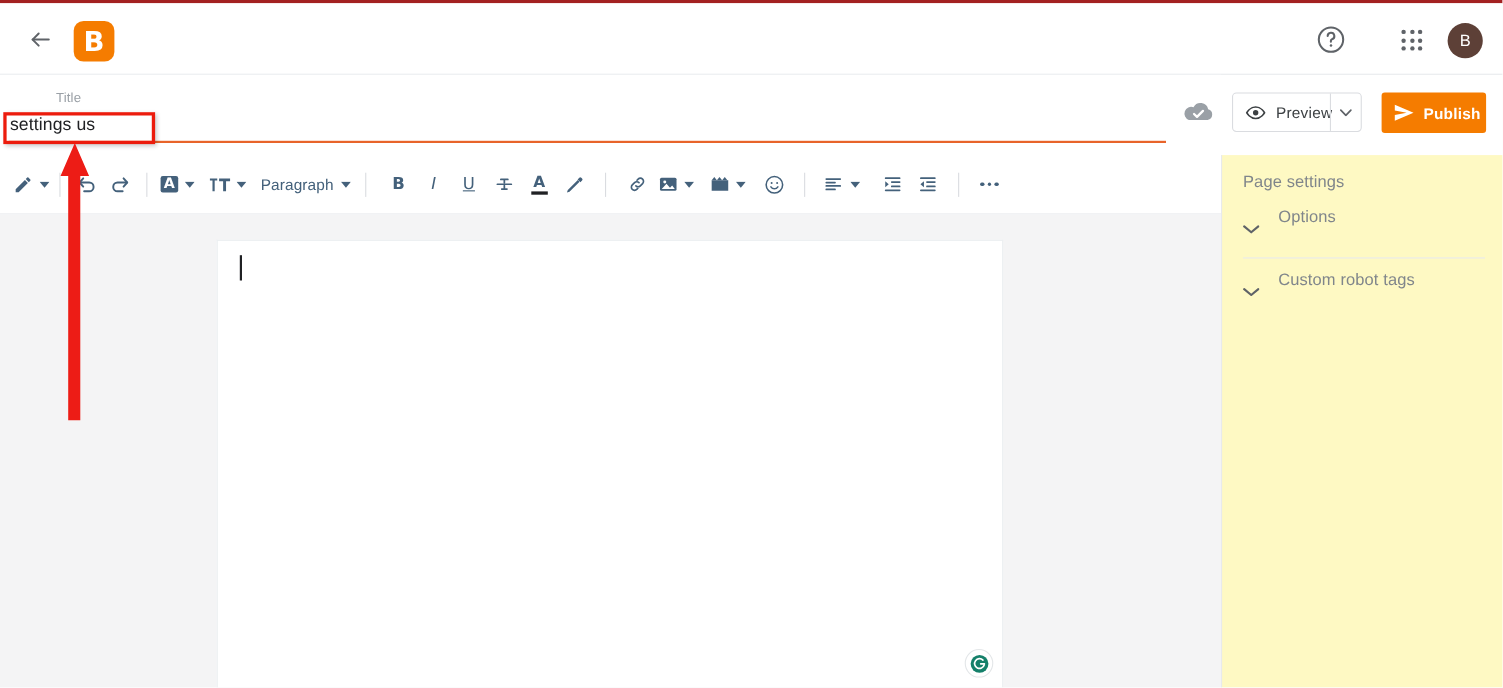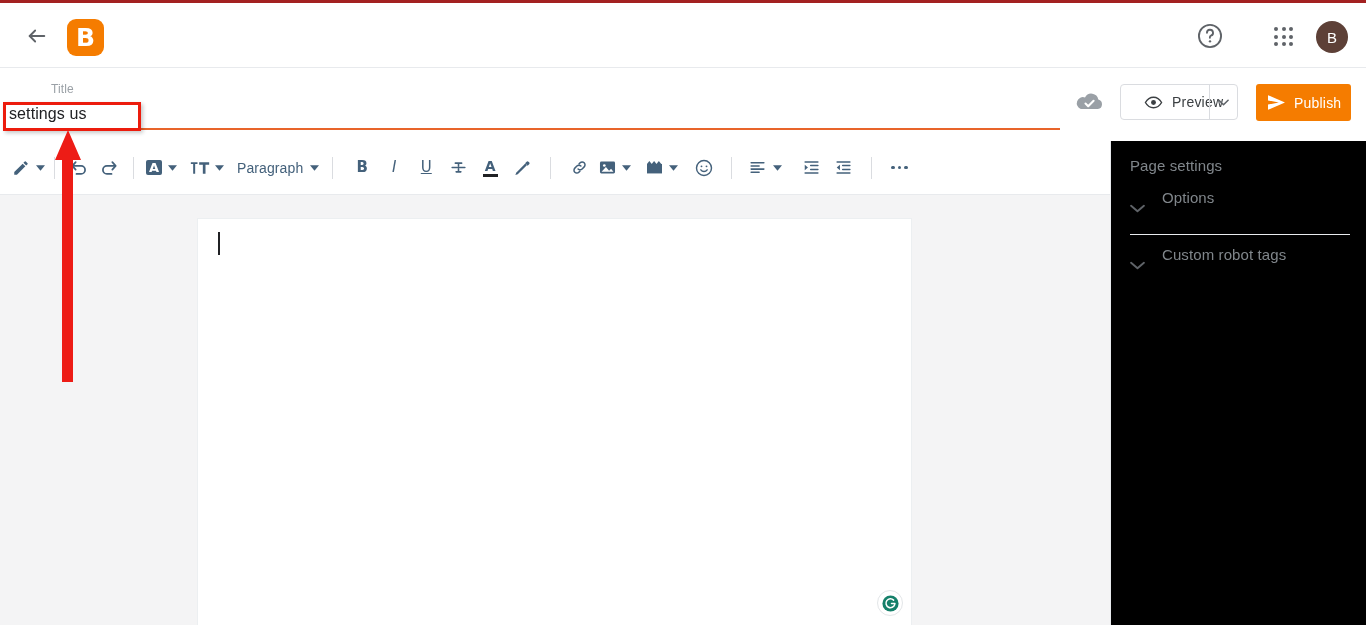--- a/index.html
+++ b/index.html
@@ -139,21 +139,20 @@
   }
   .preview-btn {
     position: absolute;
     left: 1120px; top: 84px;
     width: 118px; height: 36px;
     border: 1px solid #dadce0;
     border-radius: 4px;
     background: #ffffff;
     display: flex; align-items: center;
     cursor: pointer;
-    padding-left: 12px;
   }
   .preview-btn .eye { margin-left: 11px; display: flex; }
   .preview-btn .lbl {
     margin-left: 9px;
     font-size: 14px;
     color: #3c4043;
     letter-spacing: .2px;
   }
   .preview-caret {
     position: absolute;
@@ -169,21 +168,21 @@
     width: 95px; height: 37px;
     background: #f57c00;
     border-radius: 3px;
     display: flex; align-items: center;
     cursor: pointer;
   }
   .publish-btn .send { margin-left: 11px; display: flex; }
   .publish-btn .lbl {
     margin-left: 8px;
     font-size: 14px;
-    font-weight: 400;
+    font-weight: 700;
     color: #ffffff;
     letter-spacing: .2px;
   }
 
   
   .toolbar {
     position: absolute;
     left: 0; top: 141px;
     width: 1110px; height: 54px;
     background: #ffffff;
@@ -275,21 +274,21 @@
     border: 1px solid #e3e6e8;
     display: flex; align-items: center; justify-content: center;
     cursor: pointer;
   }
 
   
   .sidebar {
     position: absolute;
     left: 1110px; top: 141px;
     width: 256px; height: 484px;
-    background: #000000;
+    background: #fef9c3;
     border-left: 1px solid #e8eaed;
   }
   .sb-title {
     position: absolute;
     left: 19px; top: 16px;
     font-size: 15px;
     color: #80868b;
     letter-spacing: .1px;
   }
   .sb-row {

